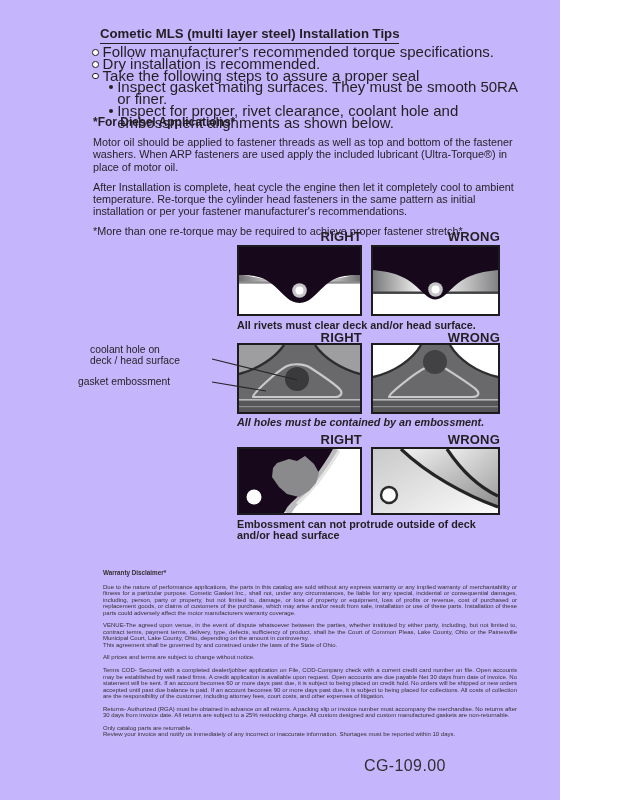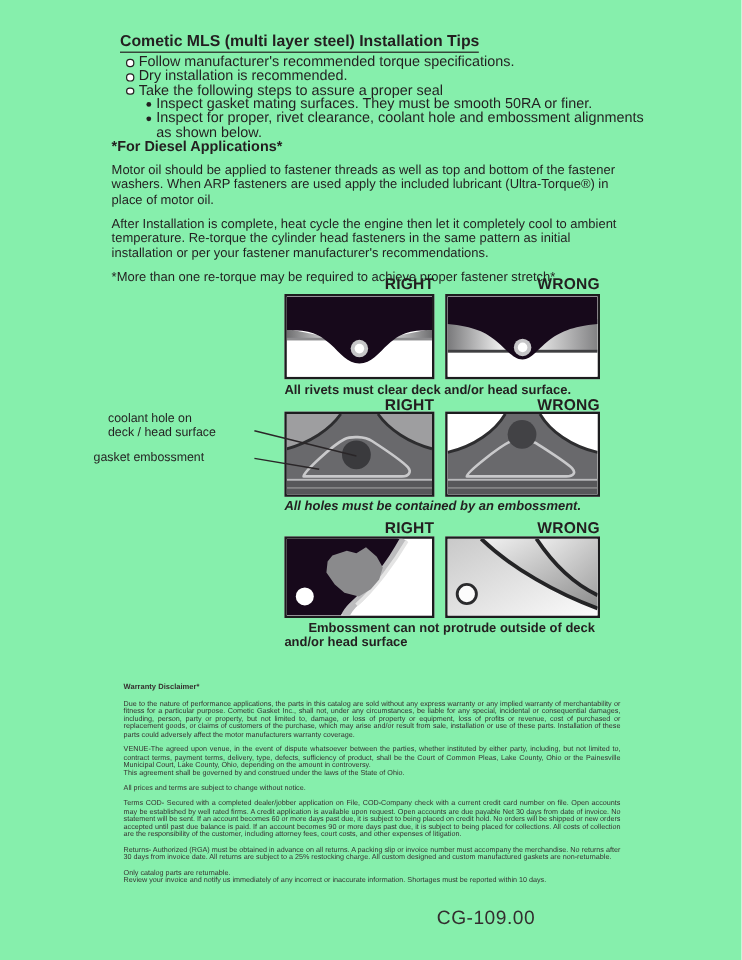--- a/index.html
+++ b/index.html
@@ -1,22 +1,22 @@
 <!DOCTYPE html>
 <html><head>
 <meta charset="utf-8">
 <style>
   html,body{margin:0;padding:0;background:#ffffff;}
-  .doc{position:relative;width:618px;height:800px;background:#86efac;
+  .doc{position:relative;width:560px;height:800px;background:#c4b5fd;
        font-family:"Liberation Sans",sans-serif;color:#231f20;overflow:hidden;}
 
   .title{position:absolute;left:100px;top:26px;font-size:13.2px;font-weight:bold;
          border-bottom:1.6px solid #231f20;padding-bottom:1.5px;}
 
-  .bullets{position:absolute;left:105px;top:46px;width:432px;font-size:12px;line-height:11.8px;}
+  .bullets{position:absolute;left:92px;top:46px;width:432px;font-size:15px;line-height:11.8px;}
   .b-item{display:flex;align-items:flex-start;}
   .b-marker{width:4.6px;height:4.6px;border:1.1px solid #231f20;border-radius:50%;
             margin:3.2px 4px 0 0;flex:none;background:#fff;}
   .b-item.sub{margin-left:17px;}
   .b-item.sub .b-marker{background:#231f20;width:4.2px;height:4.2px;border:none;margin-top:3.8px;}
 
   .diesel{position:absolute;left:93px;top:116px;width:428px;font-size:10.8px;line-height:12.2px;}
   .diesel .dz-h{font-size:12px;font-weight:bold;margin:0 0 8px 0;}
   .diesel p{margin:0 0 8px 0;}
 
@@ -34,21 +34,21 @@
   .lbl-r2-right{left:237px;top:330px;width:125px;}
   .lbl-r2-wrong{left:371px;top:330px;width:129px;}
   .box-r2-right{left:237px;top:343px;width:121px;height:67px;}
   .box-r2-wrong{left:371px;top:343px;width:125px;height:67px;}
   .cap2{left:237px;top:416px;font-style:italic;}
 
   .lbl-r3-right{left:237px;top:432px;width:125px;}
   .lbl-r3-wrong{left:371px;top:432px;width:129px;}
   .box-r3-right{left:237px;top:447px;width:121px;height:64px;}
   .box-r3-wrong{left:371px;top:447px;width:125px;height:64px;}
-  .cap3a{left:237px;top:518px;margin-left:20px;}
+  .cap3a{left:237px;top:518px;}
   .cap3b{left:237px;top:529px;}
 
   .ann{position:absolute;font-size:10.3px;line-height:11px;}
   .ann-coolant{left:90px;top:344px;width:122px;}
   .ann-gasket{left:78px;top:376px;width:122px;}
   .ann-lines{position:absolute;left:205px;top:353px;width:100px;height:42px;}
 
   .disclaimer{position:absolute;left:103px;top:570px;width:414px;font-size:6px;
               line-height:6.55px;text-align:justify;color:#36302f;}
   .disclaimer .dh{font-weight:bold;font-size:6.3px;margin:0 0 7px 0;text-align:left;}

